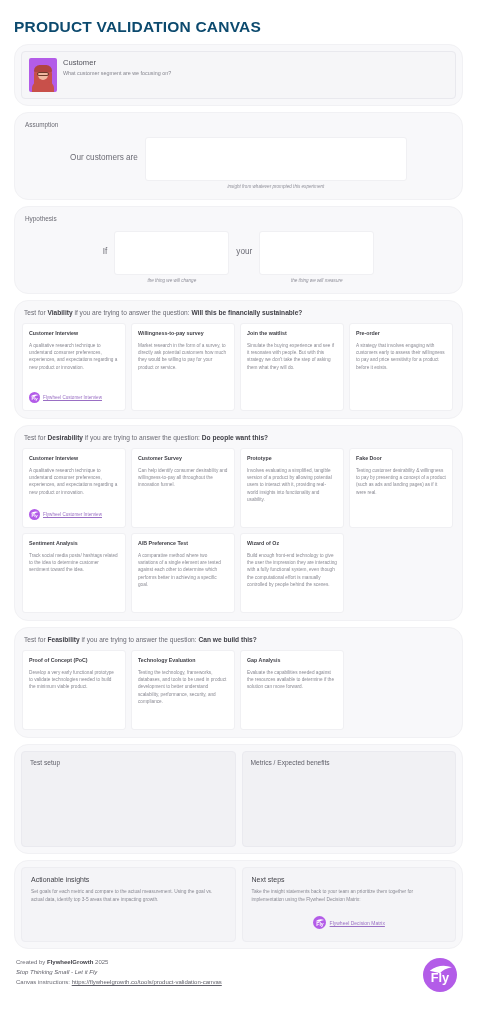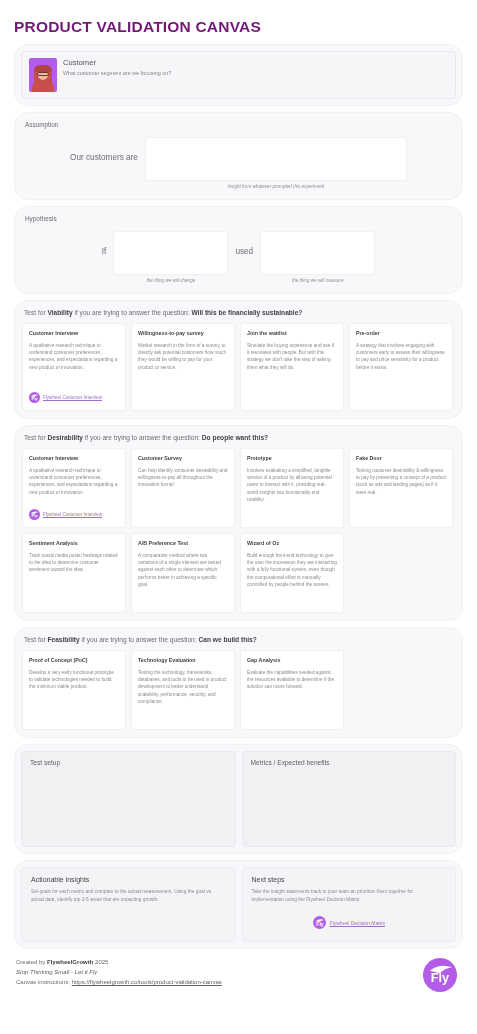--- a/index.html
+++ b/index.html
@@ -17,21 +17,21 @@
     padding: 0 14px;
     background: #ffffff;
     overflow: hidden;
   }
 
   
   .canvas-title {
     font-size: 15.5px;
     font-weight: bold;
     letter-spacing: 0.2px;
-    color: #701a75;
+    color: #0c4a6e;
     padding-top: 18px;
     padding-bottom: 9px;
     line-height: 1.1;
   }
 
   
   .panel {
     background: #f8f8fa;
     border-radius: 14px;
     border: 1px solid #f1f1f4;
@@ -314,21 +314,21 @@
   </div>
 
   <div class="panel stmt-panel">
     <div class="stmt-label">Hypothesis</div>
     <div class="stmt-row">
       <div class="stmt-lead">If</div>
       <div class="field-wrap">
         <div class="field-box hypo-field"></div>
         <div class="field-hint">the thing we will change</div>
       </div>
-      <div class="stmt-lead">used</div>
+      <div class="stmt-lead">your</div>
       <div class="field-wrap">
         <div class="field-box hypo-field"></div>
         <div class="field-hint">the thing we will measure</div>
       </div>
     </div>
   </div>
 
   <div id="tests-host">
       <div class="panel test-panel">
         <div class="test-head"><span>Test for </span><b>Viability</b><span> if you are trying to answer the question: </span><b>Will this be financially sustainable?</b></div>

